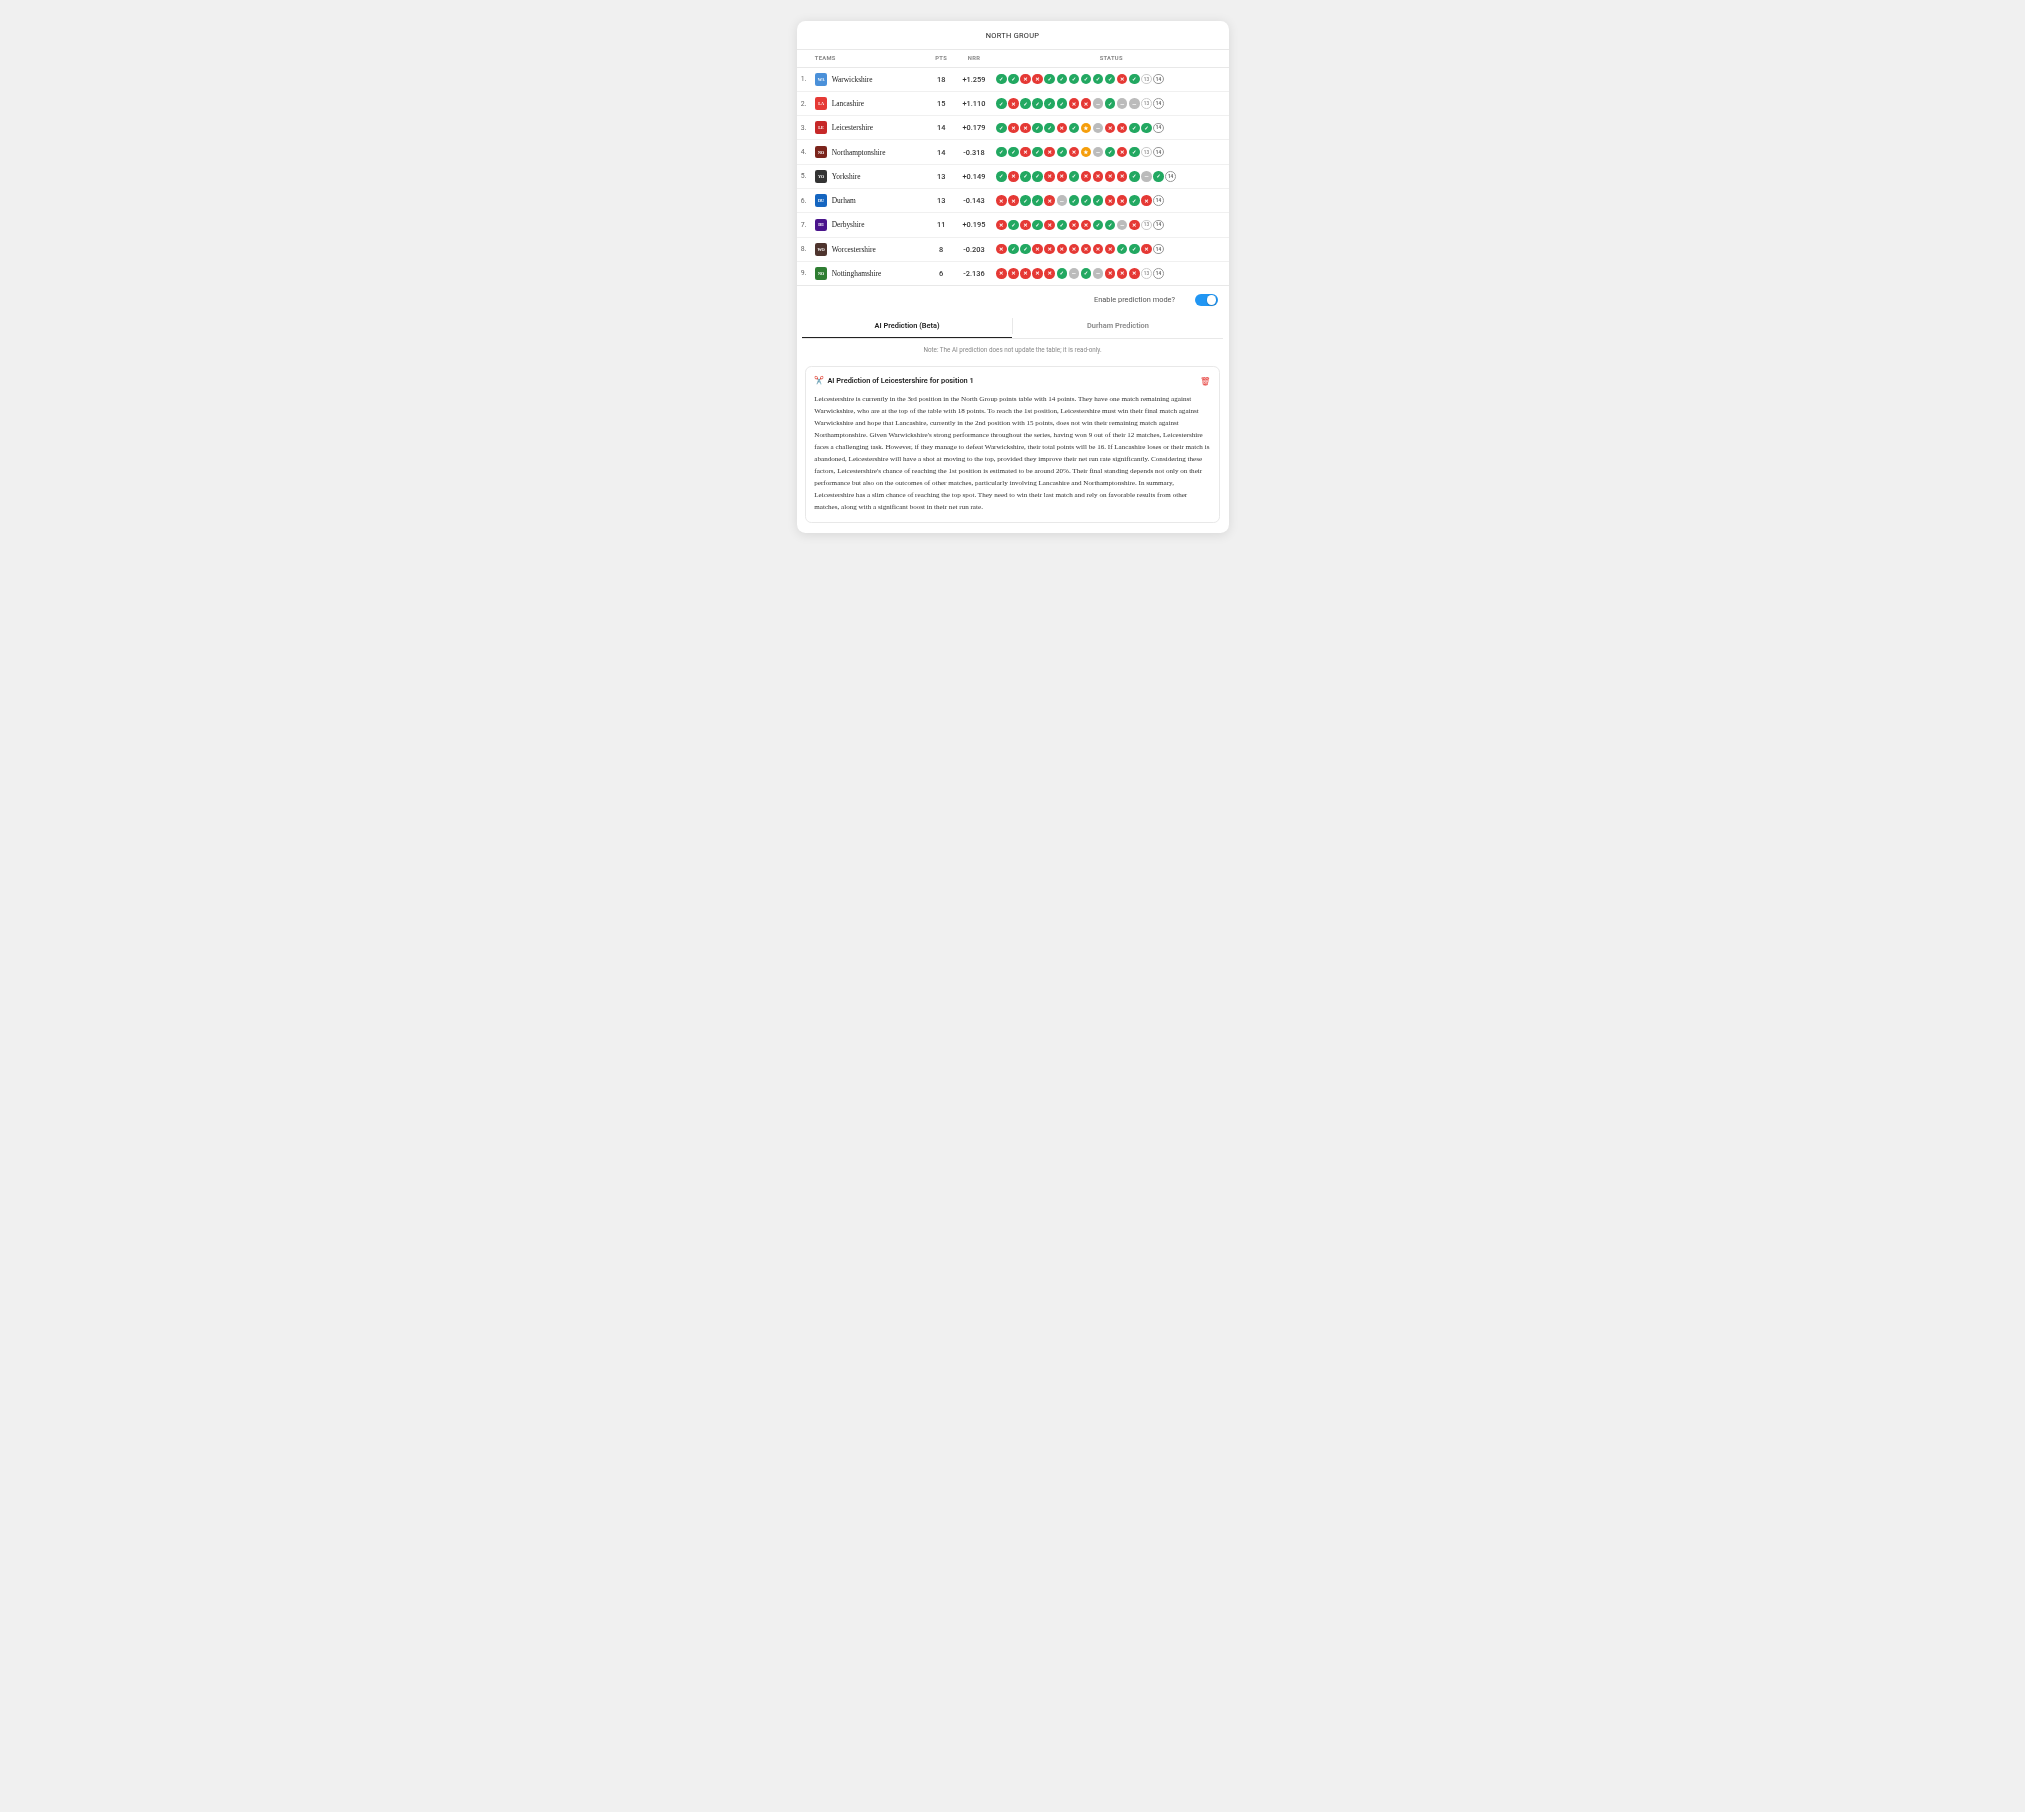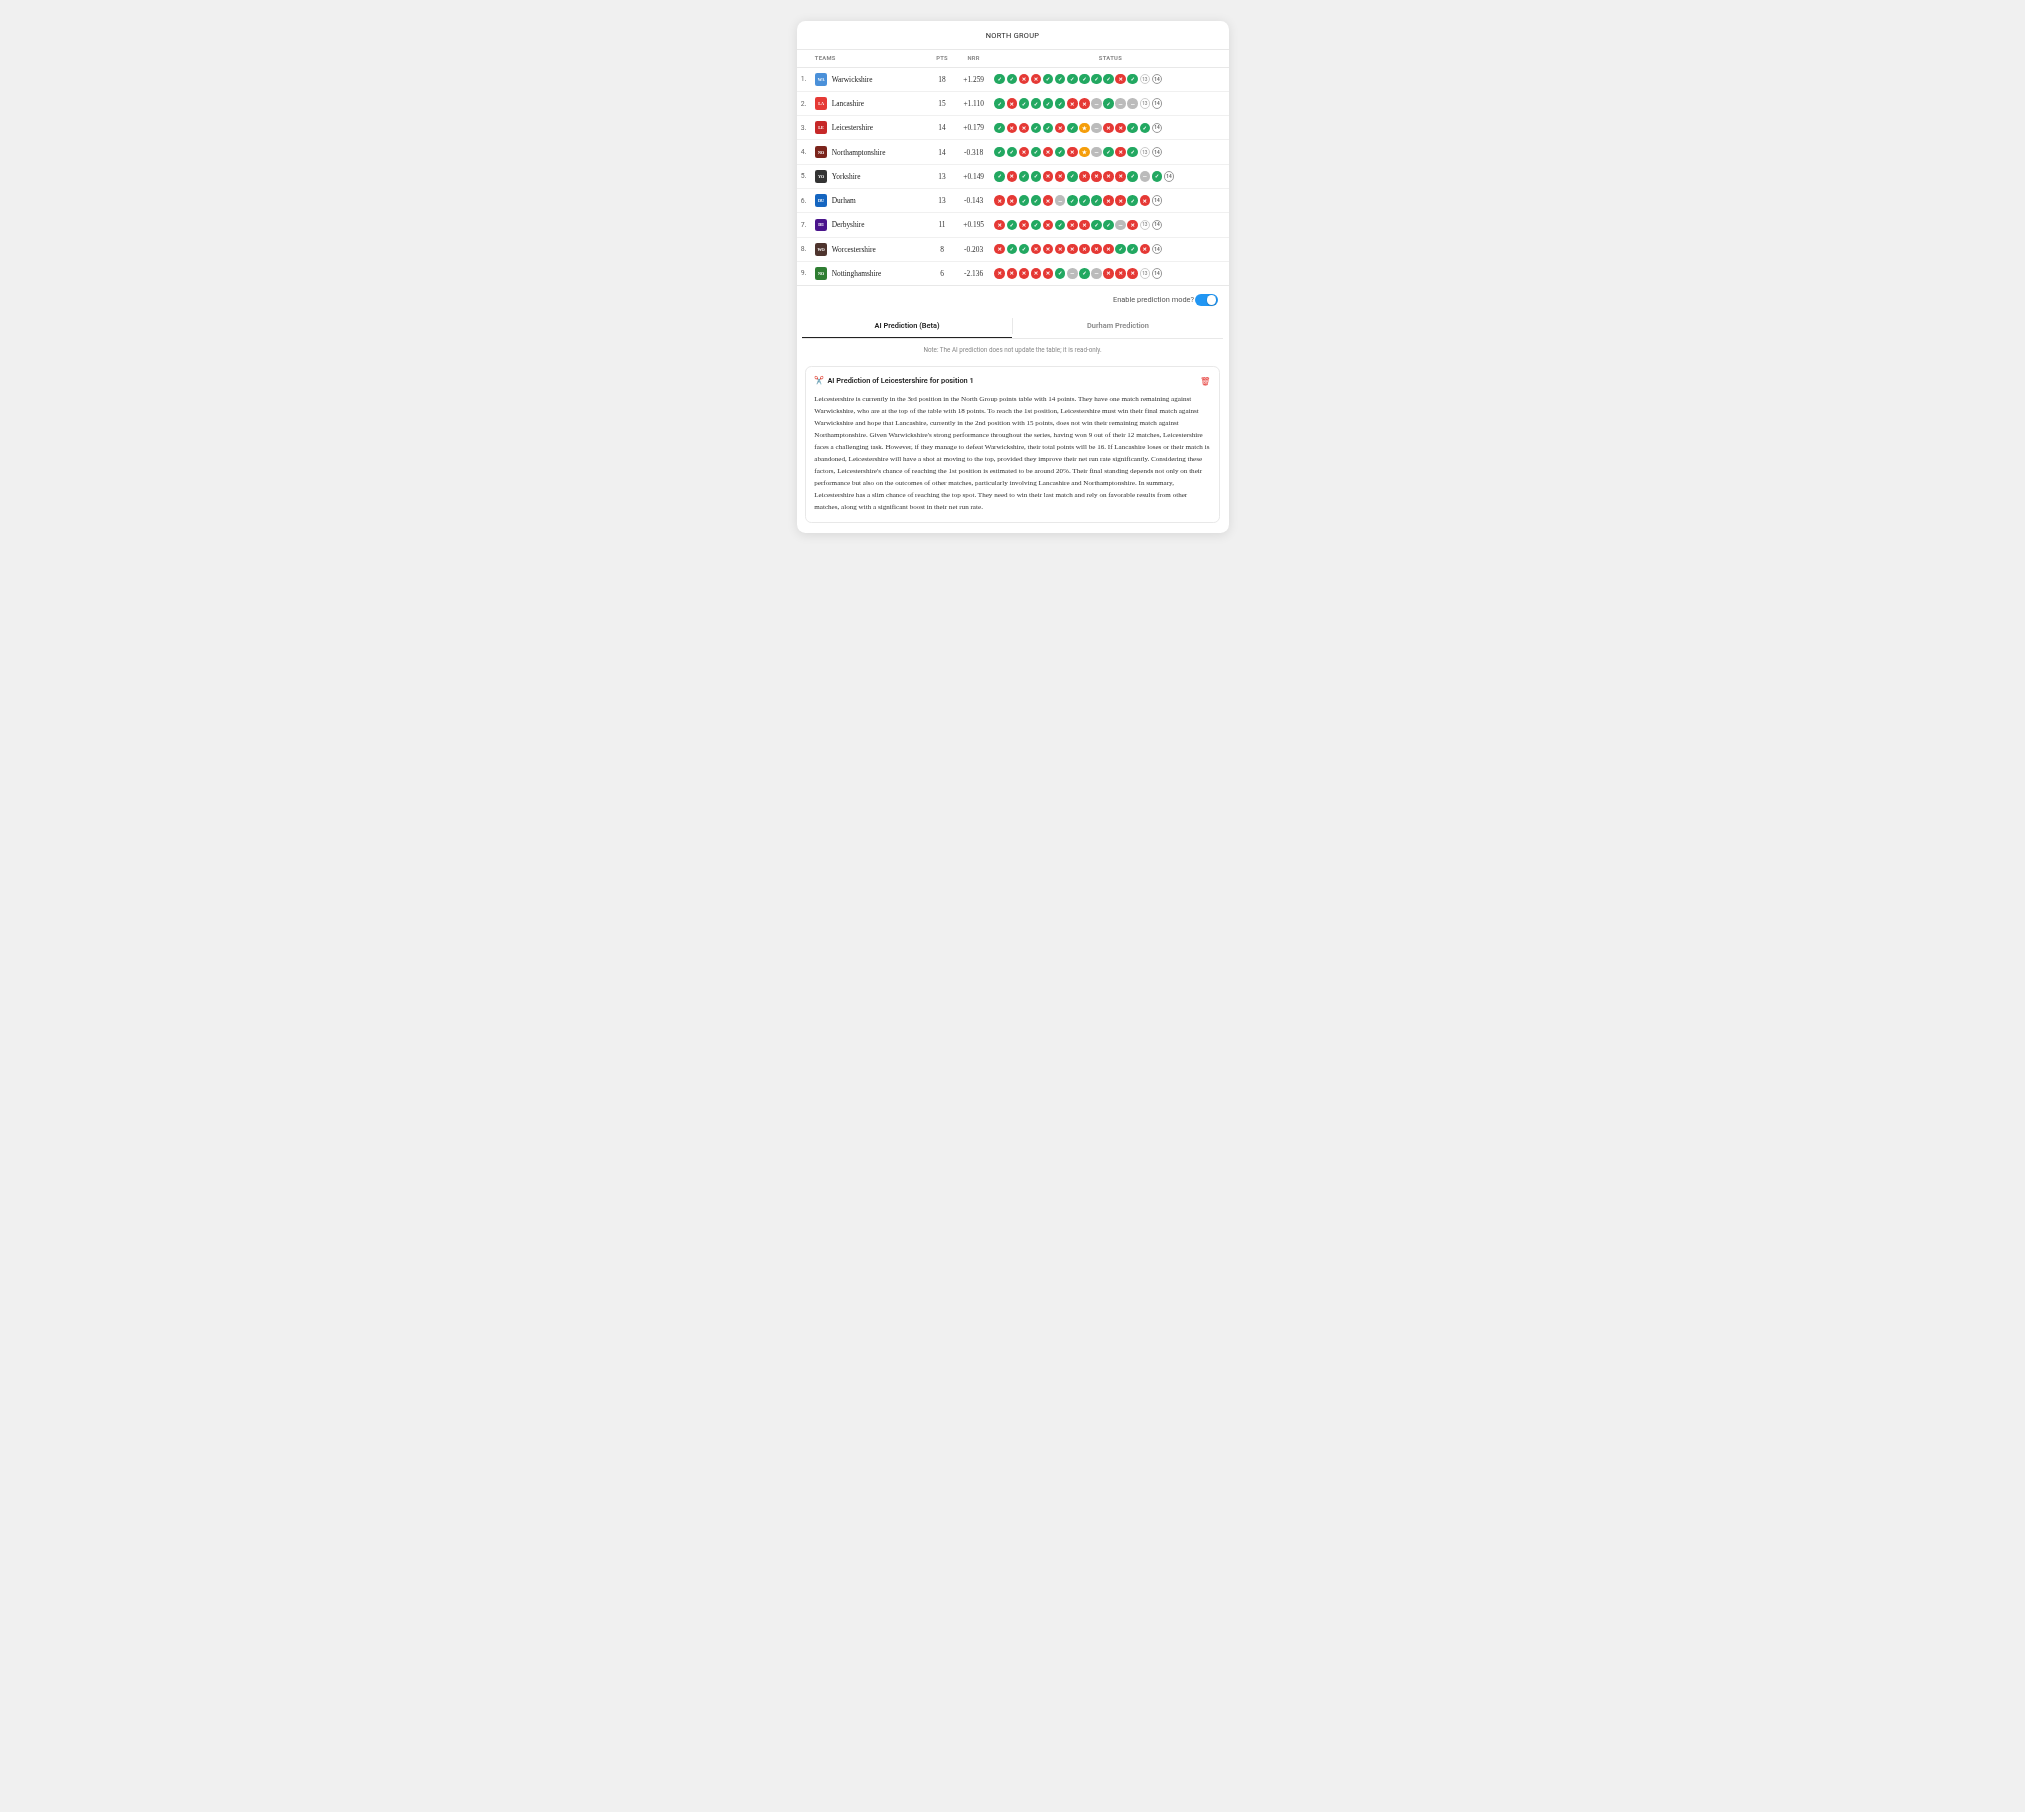--- a/index.html
+++ b/index.html
@@ -82,21 +82,20 @@
     .team-name {
       font-size: 7.4px;
       font-weight: 500;
       color: #222;
     }
     .pts, .nrr {
       text-align: center;
       font-size: 7.4px;
       color: #333;
       font-weight: 500;
-      font-family: Liberation Serif, serif;
     }
     .status-icons {
       display: flex;
       align-items: center;
       gap: 1.6px;
       flex-wrap: nowrap;
     }
     .icon-circle {
       width: 10.5px;
       height: 10.5px;
@@ -123,21 +122,21 @@
       border: 0.8px solid #999;
       color: #666;
       font-size: 4.7px;
     }
     
     .prediction-mode-row {
       display: flex;
       justify-content: flex-end;
       align-items: center;
       padding: 7.4px 10.5px;
-      gap: 1px;
+      gap: 20px;
       border-top: 0.5px solid #e8e8e8;
     }
     .prediction-label {
       font-size: 7.4px;
       color: #555;
     }
     .toggle {
       width: 23px;
       height: 12.7px;
       background: #2196f3;

